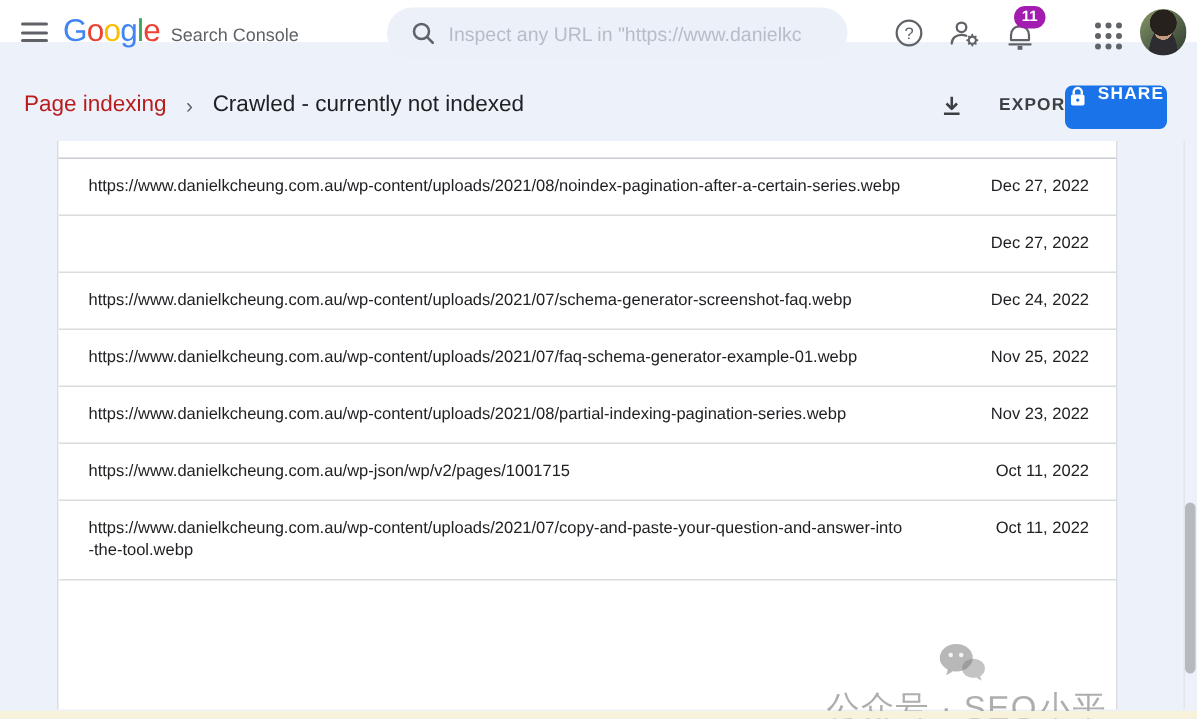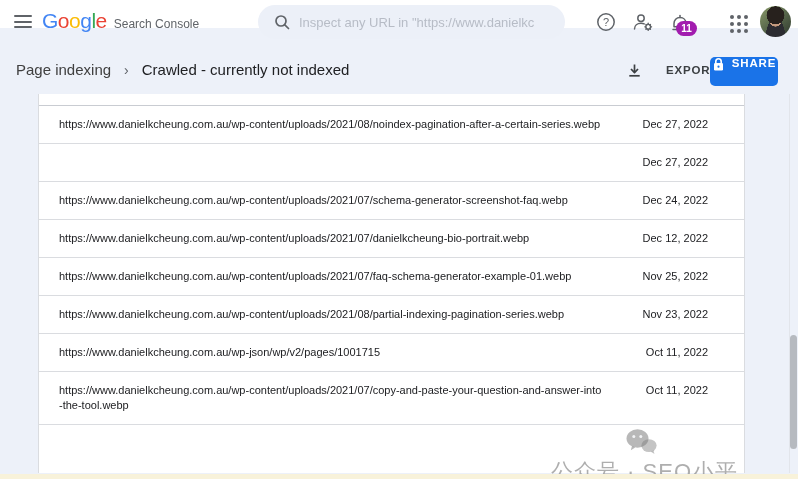--- a/index.html
+++ b/index.html
@@ -23,39 +23,39 @@
   .searchbar input { flex:1; border:none; outline:none; background:transparent;
     font-family:"Liberation Sans",sans-serif; font-size:13px; color:#3c4043;
     margin-left:9px; min-width:0; }
   .searchbar input::placeholder { color:#b7bcc6; opacity:1; }
 
   .hicon { position:absolute; top:11px; width:22px; height:22px; display:flex;
     align-items:center; justify-content:center; cursor:pointer; }
   .icon-help { left:595px; }
   .icon-usergear { left:632px; }
   .icon-bell { left:669px; top:13px; }
-  .badge { position:absolute; left:676px; top:21px; min-width:21px; height:15px;
+  .badge { position:absolute; left:676px; top:4px; min-width:21px; height:15px;
     background:#a21caf; border-radius:8px; color:#fff; font-size:10px; font-weight:bold;
     display:flex; align-items:center; justify-content:center; padding:0 4px; z-index:3; }
   .icon-apps { left:728px; top:13px; }
   .appgrid { display:grid; grid-template-columns:repeat(3,4px); grid-gap:3px; }
   .appgrid i { width:4px; height:4px; border-radius:50%; background:#5f6368; }
   .avatar { position:absolute; left:760px; top:6px; width:31px; height:31px; border-radius:50%;
     cursor:pointer; overflow:hidden;
     background:
       radial-gradient(circle at 50% 30%, #27211d 0 33%, rgba(0,0,0,0) 34%),
       radial-gradient(circle at 50% 47%, #c49a7e 0 26%, rgba(0,0,0,0) 27%),
       radial-gradient(ellipse at 50% 108%, #2c2c31 0 45%, rgba(0,0,0,0) 46%),
       linear-gradient(140deg,#8a9a68 0%, #5c6b4e 45%, #2f3a2e 100%); }
 
   
   .subheader { position:absolute; left:0; top:44px; width:798px; height:50px; }
   .breadcrumb { position:absolute; left:16px; top:17px; display:flex; align-items:center;
     font-size:15px; white-space:nowrap; }
-  .bc-parent { color:#404040; cursor:pointer; }
+  .bc-parent { color:#b91c1c; cursor:pointer; }
   .bc-sep { color:#5f6368; margin:0 13px; font-size:14px; }
   .bc-current { color:#202124; }
 
   .export-btn { position:absolute; left:627px; top:15px; height:22px; display:flex;
     align-items:center; cursor:pointer; }
   .export-btn .lbl { font-size:11.5px; font-weight:bold; letter-spacing:0.8px;
     color:#3c4043; margin-left:24px; }
   .share-btn { position:absolute; left:710px; top:13px; width:68px; height:29px;
     background:#1a73e8; border:none; border-radius:5px; display:flex; align-items:flex-start;
     justify-content:center; cursor:pointer; }
@@ -64,21 +64,21 @@
 
   
   .table-card { position:absolute; left:38px; top:94px; width:707px; height:379px;
     background:#ffffff; border-left:1px solid #dadce0; border-right:1px solid #dadce0;
     overflow:hidden; }
   .partial-row { height:12px; border-bottom:1px solid #c9ccd2; }
   .trow { display:flex; align-items:flex-start; padding:11px 0;
     border-bottom:1px solid #dadce0; cursor:pointer; background:#fff;gap:21px; }
   .turl { width:565px; padding-left:20px; font-size:11px; line-height:15px;
     color:#202124; word-break:break-all; }
-  .tdate { margin-left:auto; padding-right:36px; font-size:11px; line-height:15px;
+  .tdate { margin-left:auto; padding-right:18px; font-size:11px; line-height:15px;
     color:#202124; white-space:nowrap; text-align:right; }
 
   
   .scroll-track { position:absolute; left:789px; top:94px; width:9px; height:379px;
     border-left:1px solid #e2e5eb; }
   .scroll-thumb { position:absolute; left:790px; top:335px; width:7px; height:114px;
     background:#b6bac0; border-radius:4px; cursor:pointer; }
 
   
   .watermark { position:absolute; left:543px; top:427px; display:flex; align-items:center;
@@ -202,24 +202,20 @@
         <div class="tdate">Dec 27, 2022</div>
       </div>
       <div class="trow">
         <div class="tdate">Dec 27, 2022</div>
       </div>
       <div class="trow">
         <div class="turl">https://www.danielkcheung.com.au/wp-content/uploads/2021/07/schema-generator-screenshot-faq.webp</div>
         <div class="tdate">Dec 24, 2022</div>
       </div>
       <div class="trow">
-        <div class="turl">https://www.danielkcheung.com.au/wp-content/uploads/2021/07/danielkcheung-bio-portrait.webp</div>
-        <div class="tdate">Dec 12, 2022</div>
-      </div>
-      <div class="trow">
         <div class="turl">https://www.danielkcheung.com.au/wp-content/uploads/2021/07/faq-schema-generator-example-01.webp</div>
         <div class="tdate">Nov 25, 2022</div>
       </div>
       <div class="trow">
         <div class="turl">https://www.danielkcheung.com.au/wp-content/uploads/2021/08/partial-indexing-pagination-series.webp</div>
         <div class="tdate">Nov 23, 2022</div>
       </div>
       <div class="trow">
         <div class="turl">https://www.danielkcheung.com.au/wp-json/wp/v2/pages/1001715</div>
         <div class="tdate">Oct 11, 2022</div>

